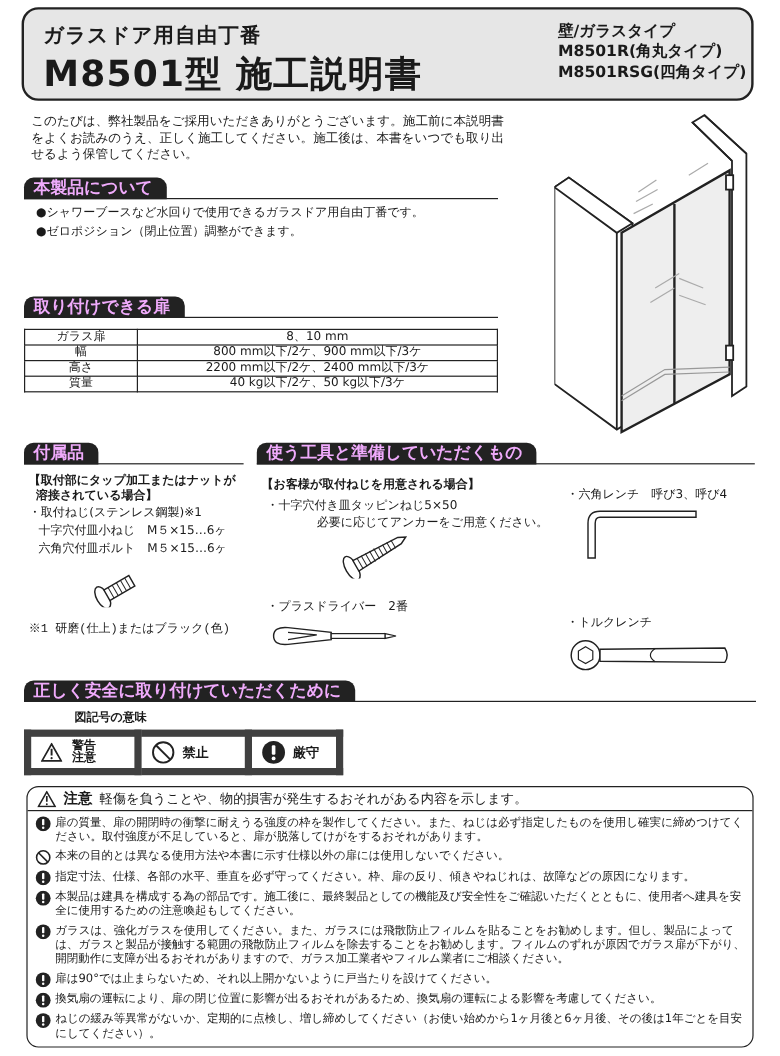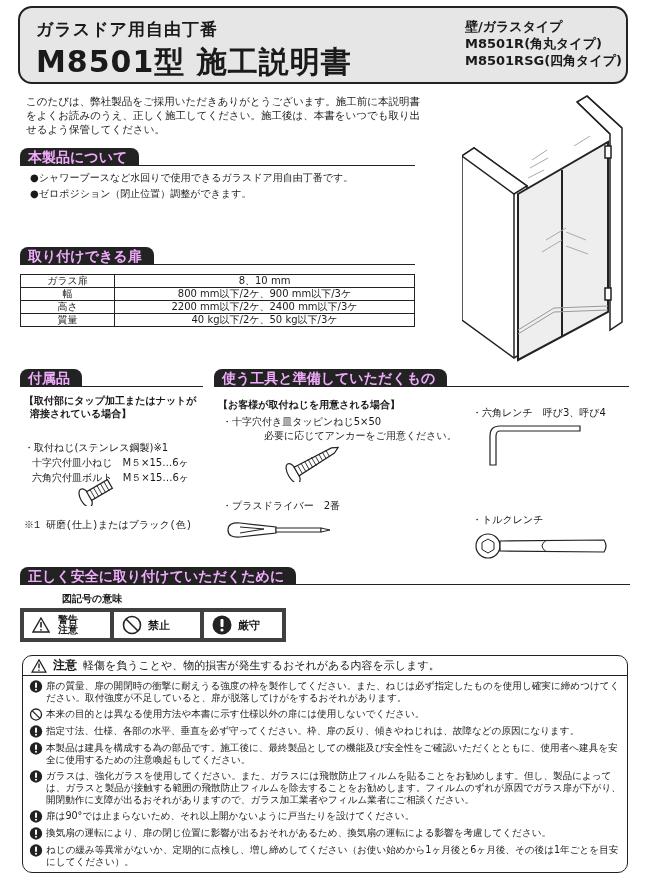--- a/index.html
+++ b/index.html
@@ -25,21 +25,21 @@
 
   .bullets { font-size:10px; line-height:16px; }
 
   table.spec { border-collapse:collapse; font-size:10px; }
   table.spec td { border:1px solid #222; padding:0 4px; height:12px; line-height:12px; text-align:center; }
 
   .small { font-size:10px; line-height:15px; }
   .boldsmall { font-size:10px; font-weight:bold; line-height:13px; }
 
   .legend { border-collapse:collapse; }
-  .legend td { border:4px solid #404040; height:26px; padding:0 8px; font-size:11px; font-weight:bold; vertical-align:middle; }
+  .legend td { border:6px solid #404040; height:26px; padding:0 8px; font-size:11px; font-weight:bold; vertical-align:middle; }
 
   .caution { left:22px; top:655px; width:606px; height:218px; border:1.5px solid #222;
              border-radius:10px; box-sizing:border-box; }
   .caution .head { position:absolute; left:0; right:0; top:0; height:19px; border-bottom:1px solid #222;
                    font-size:11px; line-height:19px; padding-left:8px; }
   .caution .items { position:absolute; left:6px; top:24px; right:6px; font-size:9.6px; line-height:12px; }
   .caution .item { display:flex; align-items:flex-start; margin-bottom:4px; }
   .caution .item .ic { width:14px; flex:0 0 14px; margin-right:3px; }
   svg { display:block; }
 </style>
@@ -125,21 +125,21 @@
 </tbody>
   </table>
 
 <div class="abs sec" style="left:20px;top:369px;width:183px;">
   <div class="tab">付属品</div>
   <div class="rule"></div>
 </div>
 <div class="abs" style="left:24px;top:394px;width:190px;">
   <div class="boldsmall">【取付部にタップ加工またはナットが</div>
   <div class="boldsmall" style="padding-left:6px">溶接されている場合】</div>
-  <div class="small" style="margin-top:20px">・取付ねじ(ステンレス鋼製)※1</div>
+  <div class="small" style="margin-top:0">・取付ねじ(ステンレス鋼製)※1</div>
   <div class="small" style="padding-left:8px">十字穴付皿小ねじ　M５×15…6ヶ</div>
   <div class="small" style="padding-left:8px">六角穴付皿ボルト　M５×15…6ヶ</div>
 </div>
 <div class="abs" style="left:76px;top:478px;">
   <svg width="40" height="28" viewBox="0 0 40 28">
     <g transform="rotate(-30 20 14)">
       <ellipse cx="8" cy="14" rx="5" ry="10" fill="#fff" stroke="#222" stroke-width="1.2"></ellipse>
       <rect x="12" y="9" width="24" height="10" fill="#fff" stroke="#222" stroke-width="1.2"></rect>
       <g stroke="#222" stroke-width="0.8">
           <line x1="16" y1="9" x2="16" y2="19"></line>

